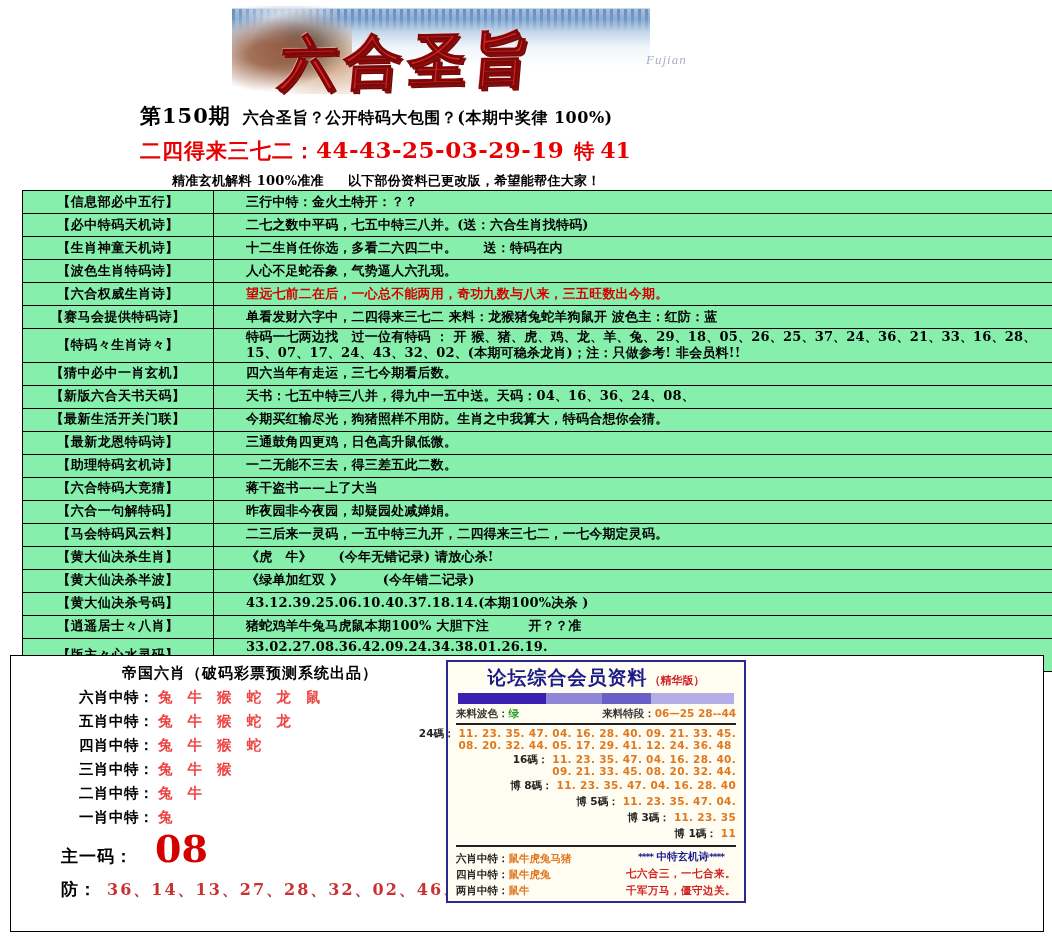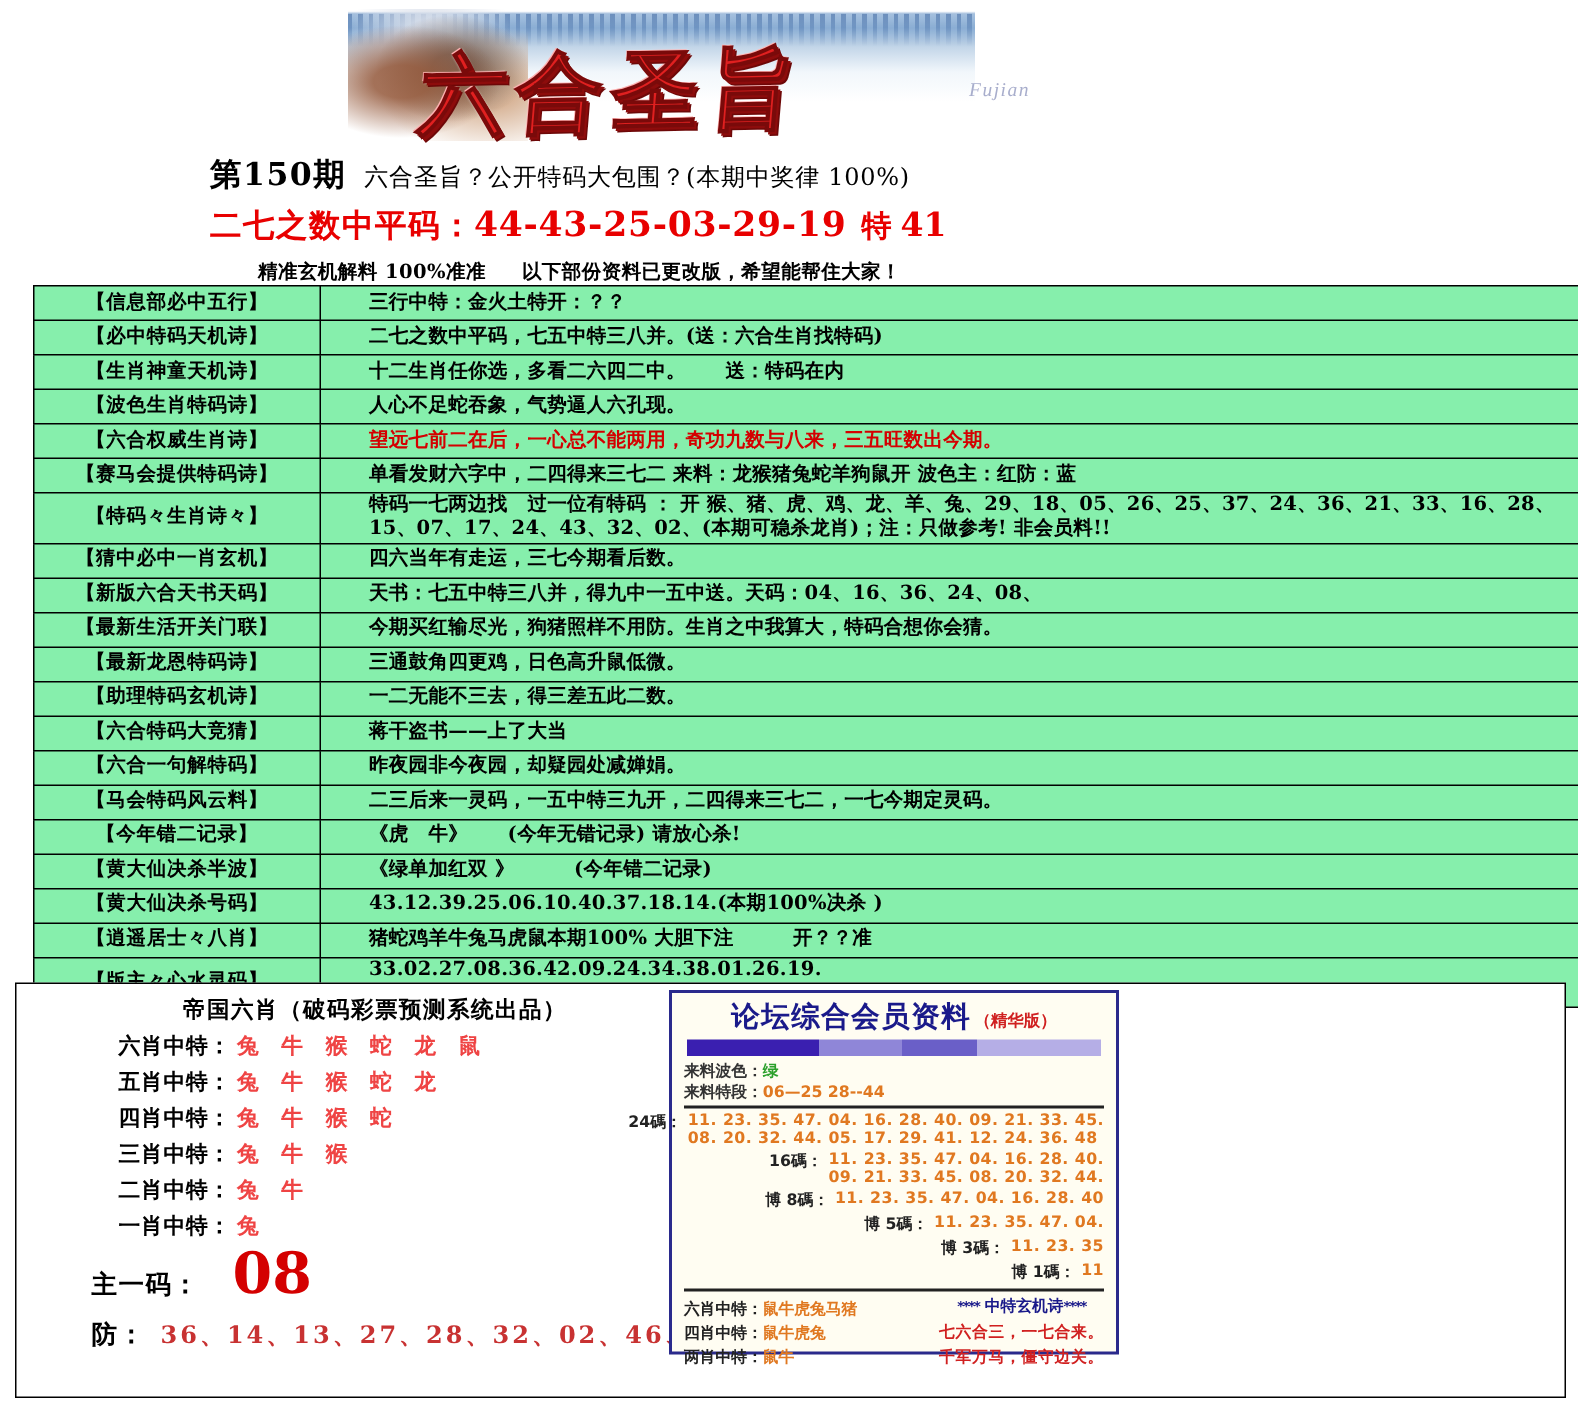--- a/index.html
+++ b/index.html
@@ -64,21 +64,21 @@
     letter-spacing:1px;opacity:.85;
     font-family:"Liberation Serif",serif;
   }
 
   
   .issue-line{
     position:absolute;left:140px;top:102px;white-space:nowrap;
     font-family:"DejaVu Serif","Liberation Serif",serif;
   }
   .issue-no{font-size:21px;font-weight:bold;letter-spacing:1px;}
-  .issue-text{font-size:16px;font-weight:normal;margin-left:12px;letter-spacing:.5px;}
+  .issue-text{font-size:16px;font-weight:bold;margin-left:12px;letter-spacing:.5px;}
 
   .result-line{
     position:absolute;left:140px;top:136px;white-space:nowrap;
     color:#e80000;font-weight:bold;
     font-family:"DejaVu Serif","Liberation Serif",serif;
   }
   .result-label{font-size:21px;letter-spacing:1px;}
   .result-nums{font-size:23px;letter-spacing:.5px;}
   .result-sp-label{font-size:20px;margin-left:10px;}
   .result-sp{font-size:22px;margin-left:6px;}
@@ -181,21 +181,20 @@
   .ic-title .t1{font-size:19px;font-weight:bold;color:#1a1a8a;letter-spacing:1px;}
   .ic-title .t2{font-size:11px;font-weight:bold;color:#d02020;margin-left:2px;}
   .ic-bar{
     margin:2px 10px 0 10px;height:11px;
     background:linear-gradient(to right,#3a1fb0 0%,#3a1fb0 32%,#8f86d8 32%,#8f86d8 52%,#6a5fc8 52%,#6a5fc8 70%,#b5aee6 70%,#b5aee6 100%);
   }
   .ic-meta{
     margin:3px 8px 0 8px;display:flex;justify-content:space-between;
     font-size:10.5px;font-weight:bold;white-space:nowrap;
     font-family:"DejaVu Sans","Liberation Sans",sans-serif;
-    flex-direction:column;
   }
   .ic-meta .lbl{color:#333;}
   .ic-meta .grn{color:#2ba02b;}
   .ic-meta .org{color:#e07820;}
   .ic-rule{border-top:2px solid #222;margin:2px 8px 0 8px;}
   .ic-row{
     margin:2px 8px 0 8px;display:flex;align-items:flex-start;
     font-size:10.5px;white-space:nowrap;
     font-family:"DejaVu Sans","Liberation Sans",sans-serif;
     justify-content:flex-end;
@@ -228,21 +227,21 @@
     <div class="banner-en">Fujian</div>
   </div>
 
   <div class="wm">六合彩</div>
 
   <div class="issue-line">
     <span class="issue-no">第150期</span><span class="issue-text">六合圣旨？公开特码大包围？(本期中奖律 100%)</span>
   </div>
 
   <div class="result-line">
-    <span class="result-label">二七之数中平码：</span><span class="result-nums">44-43-25-03-29-19</span><span class="result-sp-label">特</span><span class="result-sp">41</span>
+    <span class="result-label">二四得来三七二：</span><span class="result-nums">44-43-25-03-29-19</span><span class="result-sp-label">特</span><span class="result-sp">41</span>
   </div>
 
   <div class="notice-line">
     <span>精准玄机解料 100%准准</span><span class="sep"></span><span>以下部份资料已更改版，希望能帮住大家！</span>
   </div>
 
   <table class="main-table">
     <tbody>
         <tr>
           <td class="k">【信息部必中五行】</td>
@@ -298,21 +297,21 @@
         </tr>
         <tr>
           <td class="k">【六合一句解特码】</td>
           <td class="v">昨夜园非今夜园，却疑园处减婵娟。</td>
         </tr>
         <tr>
           <td class="k">【马会特码风云料】</td>
           <td class="v">二三后来一灵码，一五中特三九开，二四得来三七二，一七今期定灵码。</td>
         </tr>
         <tr>
-          <td class="k">【今年错二记录】</td>
+          <td class="k">【黄大仙决杀生肖】</td>
           <td class="v">《虎　牛》　　(今年无错记录) 请放心杀!</td>
         </tr>
         <tr>
           <td class="k">【黄大仙决杀半波】</td>
           <td class="v">《绿单加红双 》　　　(今年错二记录)</td>
         </tr>
         <tr>
           <td class="k">【黄大仙决杀号码】</td>
           <td class="v">43.12.39.25.06.10.40.37.18.14.(本期100%决杀 )</td>
         </tr>

